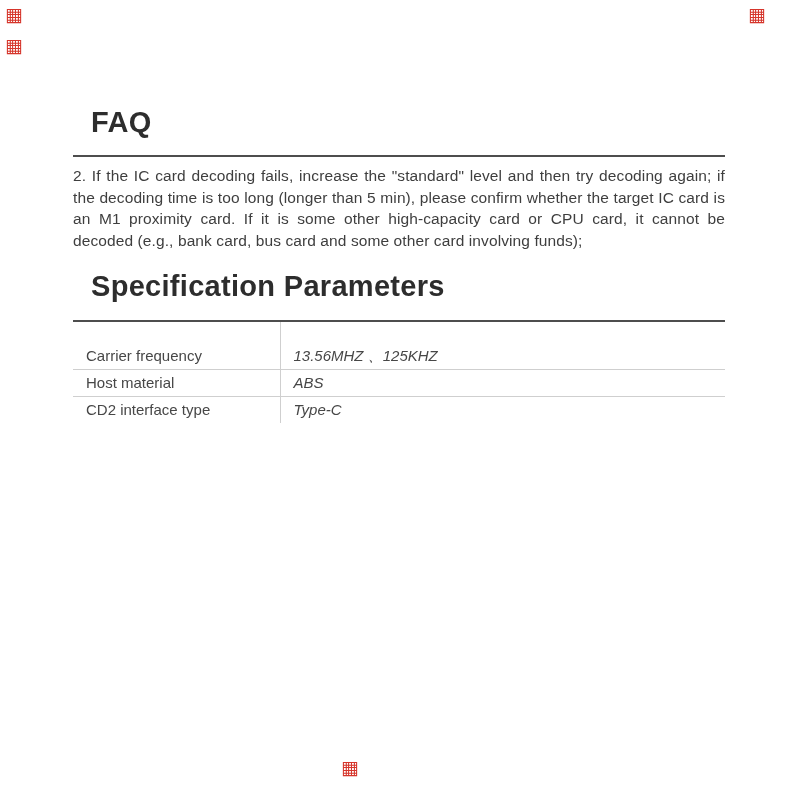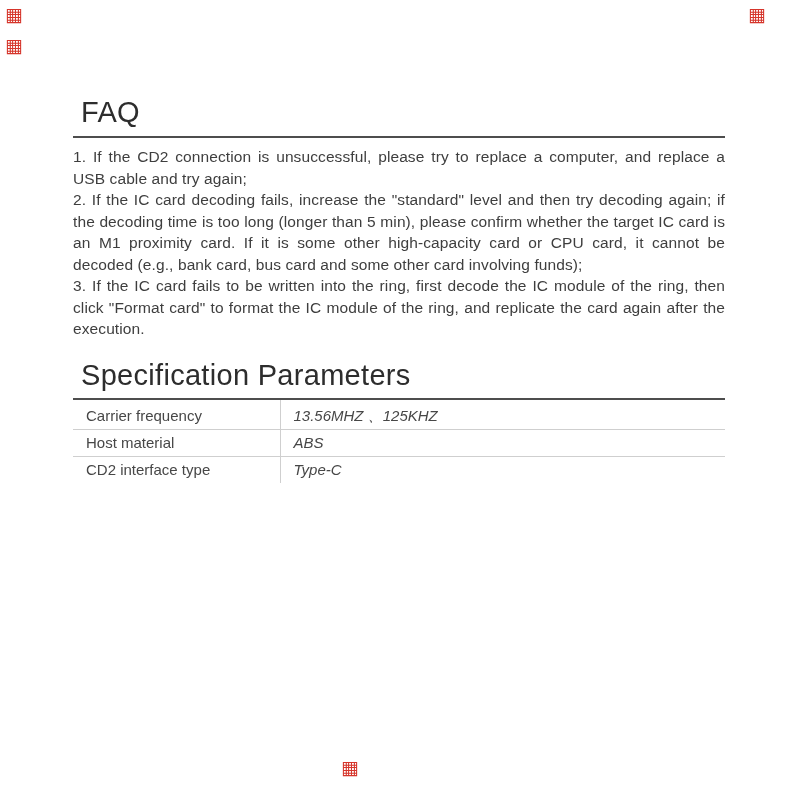--- a/index.html
+++ b/index.html
@@ -11,23 +11,23 @@
     overflow: hidden;
     font-family: "Liberation Sans", "DejaVu Sans", sans-serif;
   }
   .content {
     position: absolute;
     left: 73px; top: 89px;
     width: 652px;
   }
   .section-title {
     font-size: 29px;
-    font-weight: 400;
+    font-weight: 700;
     color: #2d2d2d;
-    margin: 8px;
+    margin: 18px;
     line-height: 1.05;
     letter-spacing: 0.3px;
   }
   .rule {
     height: 2px;
     background: #4d4d4d;
     margin-top: 9px;
   }
   .faq-body { margin-top: 8px; }
   .faq-body p {
@@ -47,21 +47,21 @@
   }
   .specs-table td {
     border-bottom: 1px solid #cfcfcf;
     font-size: 15px;
     line-height: 20px;
     color: #474747;
     padding: 3px 10px 3px 13px;
     vertical-align: middle;
     word-wrap: break-word;
   }
-  .specs-table tr:first-child td { padding-top: 6px; }
+  .specs-table tr:first-child td { padding-top: 24px; }
   .specs-table tr:last-child td { border-bottom: 0; }
   .specs-table td.spec-label {
     width: 207px;
     border-right: 1px solid #cfcfcf;
   }
   .specs-table td.spec-value { text-align: justify; font-style: italic; }
   .stamp {
     position: absolute;
     font-size: 19px;
     line-height: 1;
@@ -80,23 +80,21 @@
 <span class="stamp stamp-tl2" style="color: rgb(214, 53, 43);">▦</span>
 <span class="stamp stamp-tr" style="color: rgb(214, 53, 43);">▦</span>
 <span class="stamp stamp-bm" style="color: rgb(214, 53, 43);">▦</span>
 
 <main class="content">
 
   <section>
     <h1 class="section-title">FAQ</h1>
     <div class="rule"></div>
     <div class="faq-body">
-      <p>1. If the CD2 connection is unsuccessful, please try to replace a computer, and replace a USB cable and try again;</p>
       <p>2. If the IC card decoding fails, increase the "standard" level and then try decoding again; if the decoding time is too long (longer than 5 min), please confirm whether the target IC card is an M1 proximity card. If it is some other high-capacity card or CPU card, it cannot be decoded (e.g., bank card, bus card and some other card involving funds);</p>
-      <p>3. If the IC card fails to be written into the ring, first decode the IC module of the ring, then click "Format card" to format the IC module of the ring, and replicate the card again after the execution.</p>
     </div>
   </section>
 
   <section class="specs">
     <h1 class="section-title">Specification Parameters</h1>
     <div class="rule"></div>
     <table class="specs-table">
       <tbody>
         <tr>
           <td class="spec-label">Carrier frequency</td>

